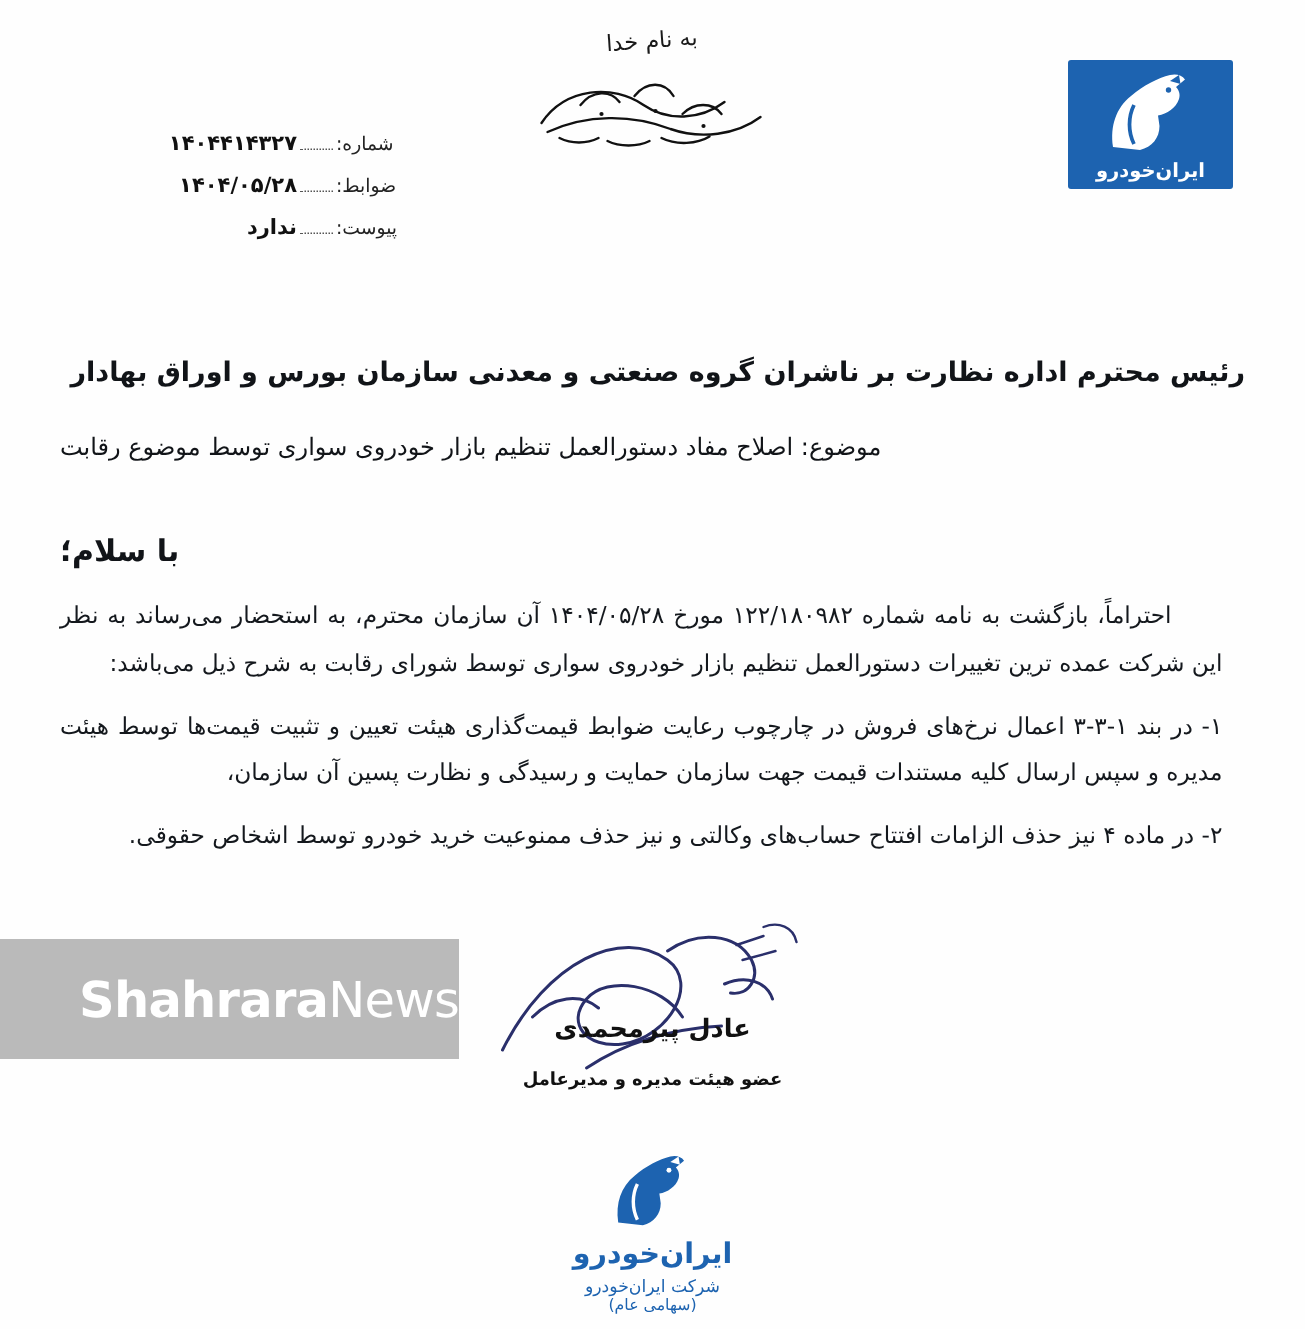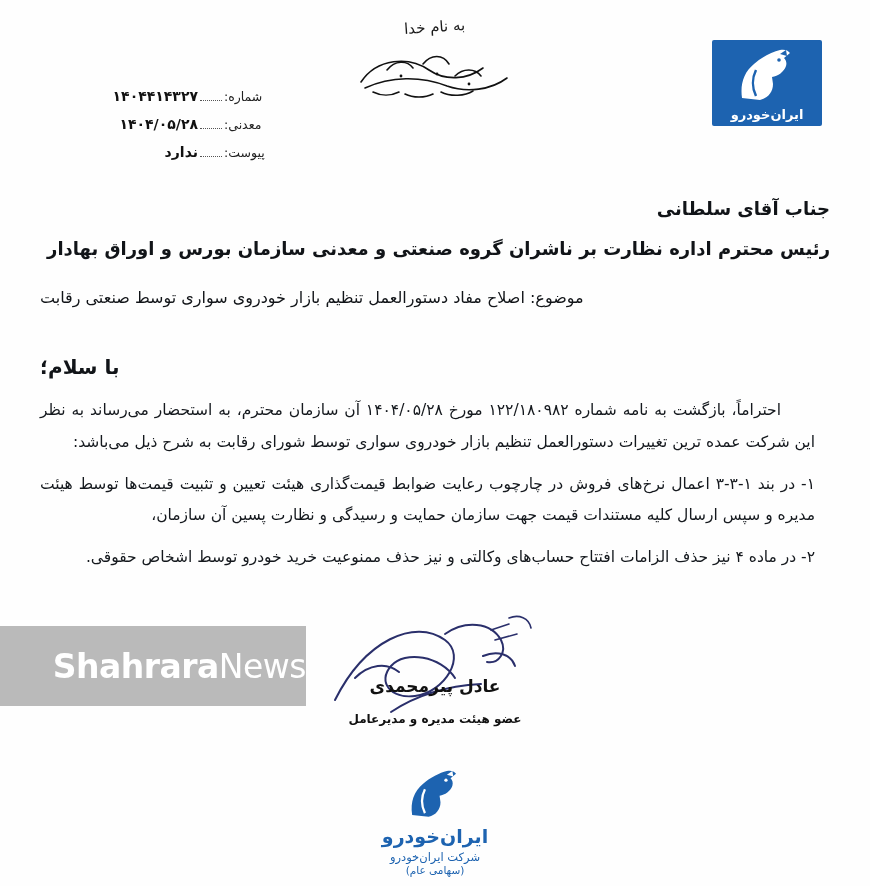--- a/index.html
+++ b/index.html
@@ -268,37 +268,36 @@
     <span class="brand">ایران‌خودرو</span>
   </div>
 
   <div class="meta">
     <div class="meta-row r1">
       <span class="meta-label">شماره:</span>
       <span class="meta-dots"></span>
       <span class="meta-value">۱۴۰۴۴۱۴۳۲۷</span>
     </div>
     <div class="meta-row r2">
-      <span class="meta-label">معدنی:</span>
+      <span class="meta-label">ضوابط:</span>
       <span class="meta-dots"></span>
       <span class="meta-value">۱۴۰۴/۰۵/۲۸</span>
     </div>
     <div class="meta-row r3">
       <span class="meta-label">پیوست:</span>
       <span class="meta-dots"></span>
       <span class="meta-value">ندارد</span>
     </div>
   </div>
 
-  <div class="addr addr-line1">جناب آقای سلطانی</div>
   <div class="addr addr-line2">رئیس محترم اداره نظارت بر ناشران گروه صنعتی و معدنی سازمان بورس و اوراق بهادار</div>
 
   <div class="subject">
     <span class="lbl">موضوع:</span>
-    <span>اصلاح مفاد دستورالعمل تنظیم بازار خودروی سواری توسط صنعتی رقابت</span>
+    <span>اصلاح مفاد دستورالعمل تنظیم بازار خودروی سواری توسط موضوع رقابت</span>
   </div>
 
   <div class="greeting">با سلام؛</div>
 
   <div class="body-text">
     <p class="indent">احتراماً، بازگشت به نامه شماره ۱۲۲/۱۸۰۹۸۲ مورخ ۱۴۰۴/۰۵/۲۸ آن سازمان محترم، به استحضار می‌رساند به نظر این شرکت عمده ترین تغییرات دستورالعمل تنظیم بازار خودروی سواری توسط شورای رقابت به شرح ذیل می‌باشد:</p>
     <p>۱- در بند ۱-۳-۳ اعمال نرخ‌های فروش در چارچوب رعایت ضوابط قیمت‌گذاری هیئت تعیین و تثبیت قیمت‌ها توسط هیئت مدیره و سپس ارسال کلیه مستندات قیمت جهت سازمان حمایت و رسیدگی و نظارت پسین آن سازمان،</p>
     <p>۲- در ماده ۴ نیز حذف الزامات افتتاح حساب‌های وکالتی و نیز حذف ممنوعیت خرید خودرو توسط اشخاص حقوقی.</p>
   </div>
 

